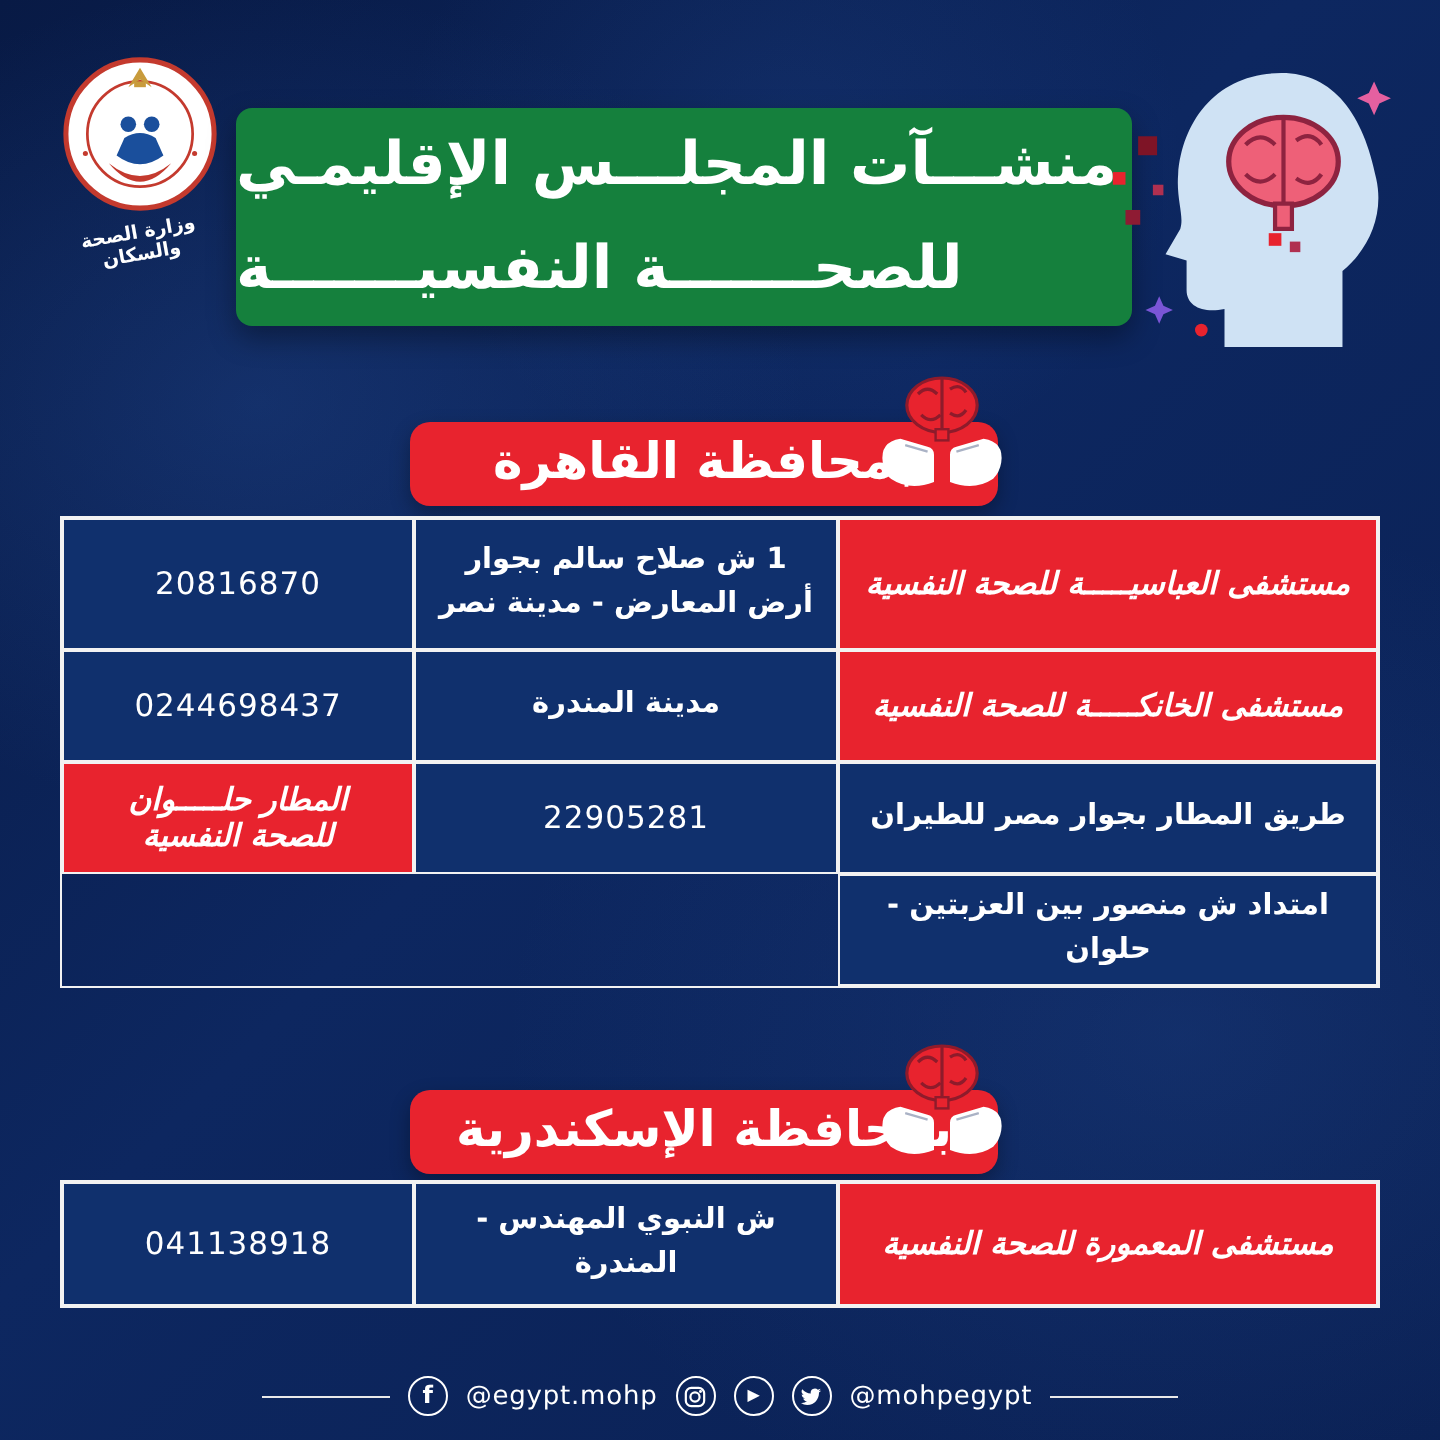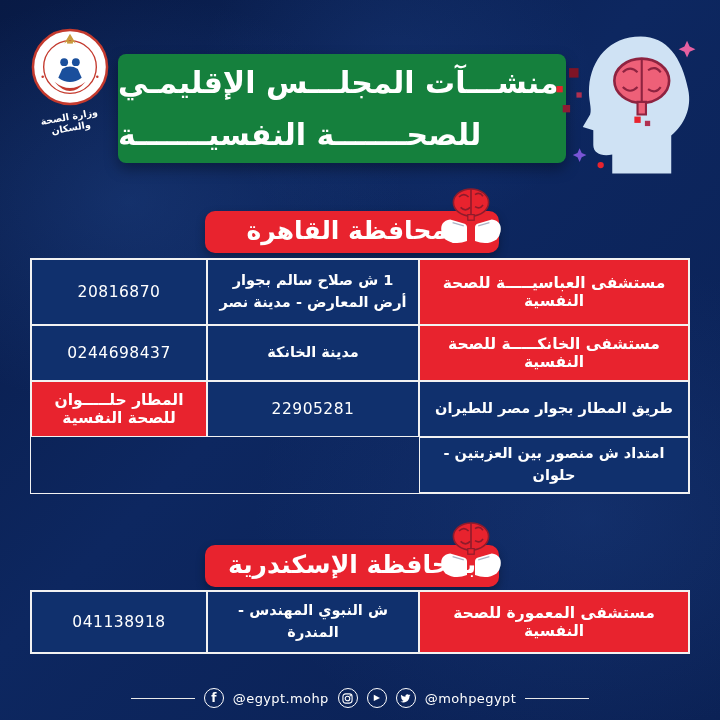--- a/index.html
+++ b/index.html
@@ -53,21 +53,21 @@
     display:grid; grid-template-columns:270px 212px 1fr;
     direction:rtl; border:1px solid #f2f2f2;
   }
   .ftable.cairo-table { top:258px; grid-template-rows:66px 56px 56px 56px; }
   .ftable.alex-table  { top:590px; grid-template-rows:62px; }
   .cell {
     border:1px solid #f2f2f2;
     display:flex; align-items:center; justify-content:center;
     text-align:center; padding:3px 10px;
   }
-  .cell.name  { background:#e8232e; font-weight:bold; font-size:15.5px; }
+  .cell.name  { background:#e8232e; font-weight:bold; font-size:15.5px;font-style:italic; }
   .cell.addr  { background:#10306d; font-weight:bold; font-size:14.5px; line-height:1.5; }
   .cell.phone { background:#10306d; font-weight:normal; font-size:15.5px; direction:ltr; letter-spacing:.5px; }
 
   
   .footer {
     position:absolute; left:0; top:688px; width:100%;
     display:flex; align-items:center; justify-content:center; gap:9px;
     direction:ltr;
   }
   .fline { width:64px; height:1px; background:#e9e9e9; }
@@ -141,21 +141,21 @@
   <div class="pill cairo">
     <span>بمحافظة القاهرة</span>
   </div>
 
   <div class="ftable cairo-table">
     <div class="cell name">مستشفى العباسيـــــة للصحة النفسية</div>
     <div class="cell addr">1 ش صلاح سالم بجوار أرض المعارض - مدينة نصر</div>
     <div class="cell phone">20816870</div>
 
     <div class="cell name">مستشفى الخانكـــــة للصحة النفسية</div>
-    <div class="cell addr">مدينة الخانكة</div>
+    <div class="cell addr">مدينة المندرة</div>
     <div class="cell phone">0244698437</div>
 
     <div class="cell addr">طريق المطار بجوار مصر للطيران</div>
     <div class="cell phone">22905281</div>
 
     <div class="cell name">المطار حلـــــوان للصحة النفسية</div>
     <div class="cell addr">امتداد ش منصور بين العزبتين - حلوان</div>
   </div>
 
   <div class="brain-icon alex">

